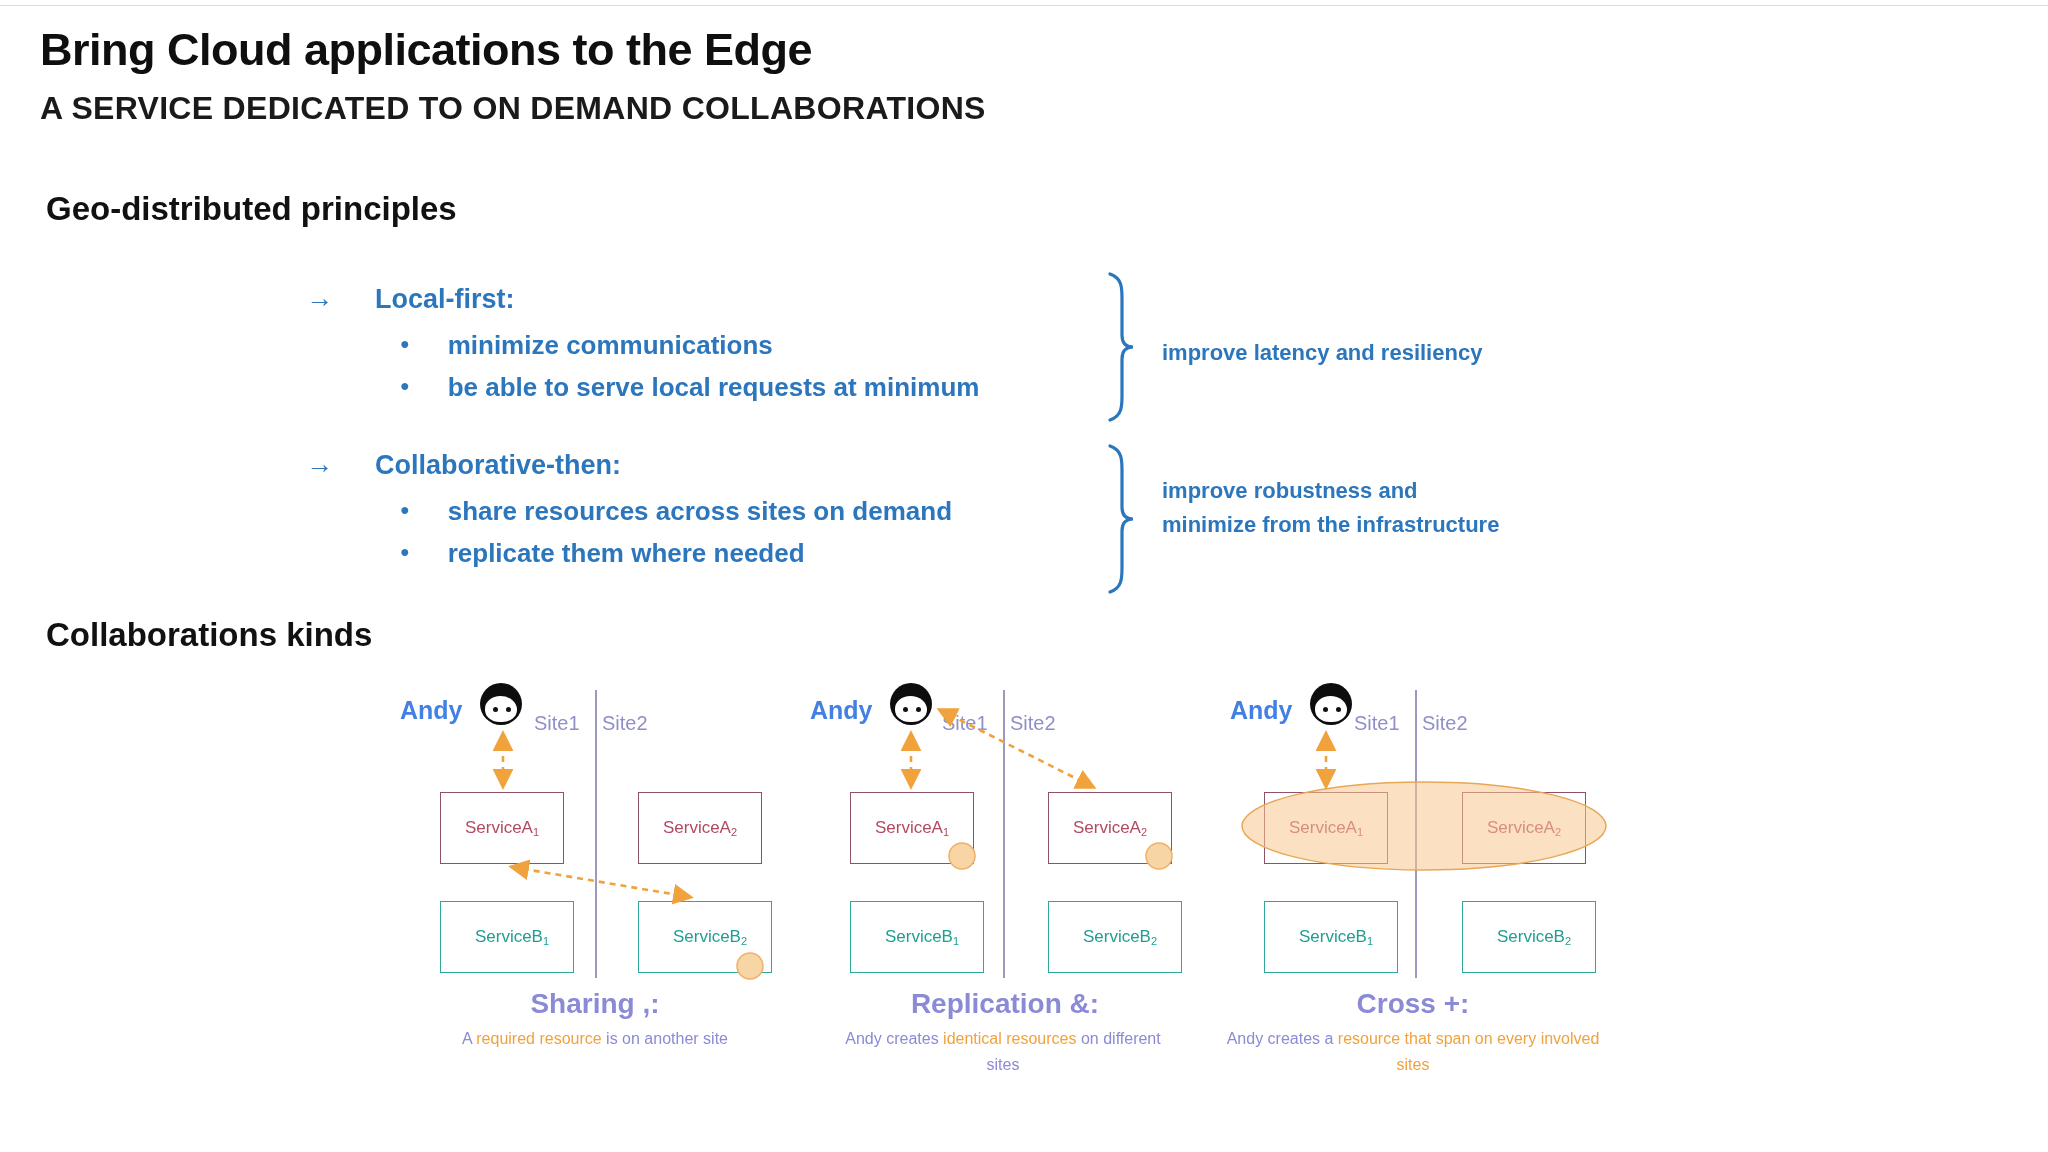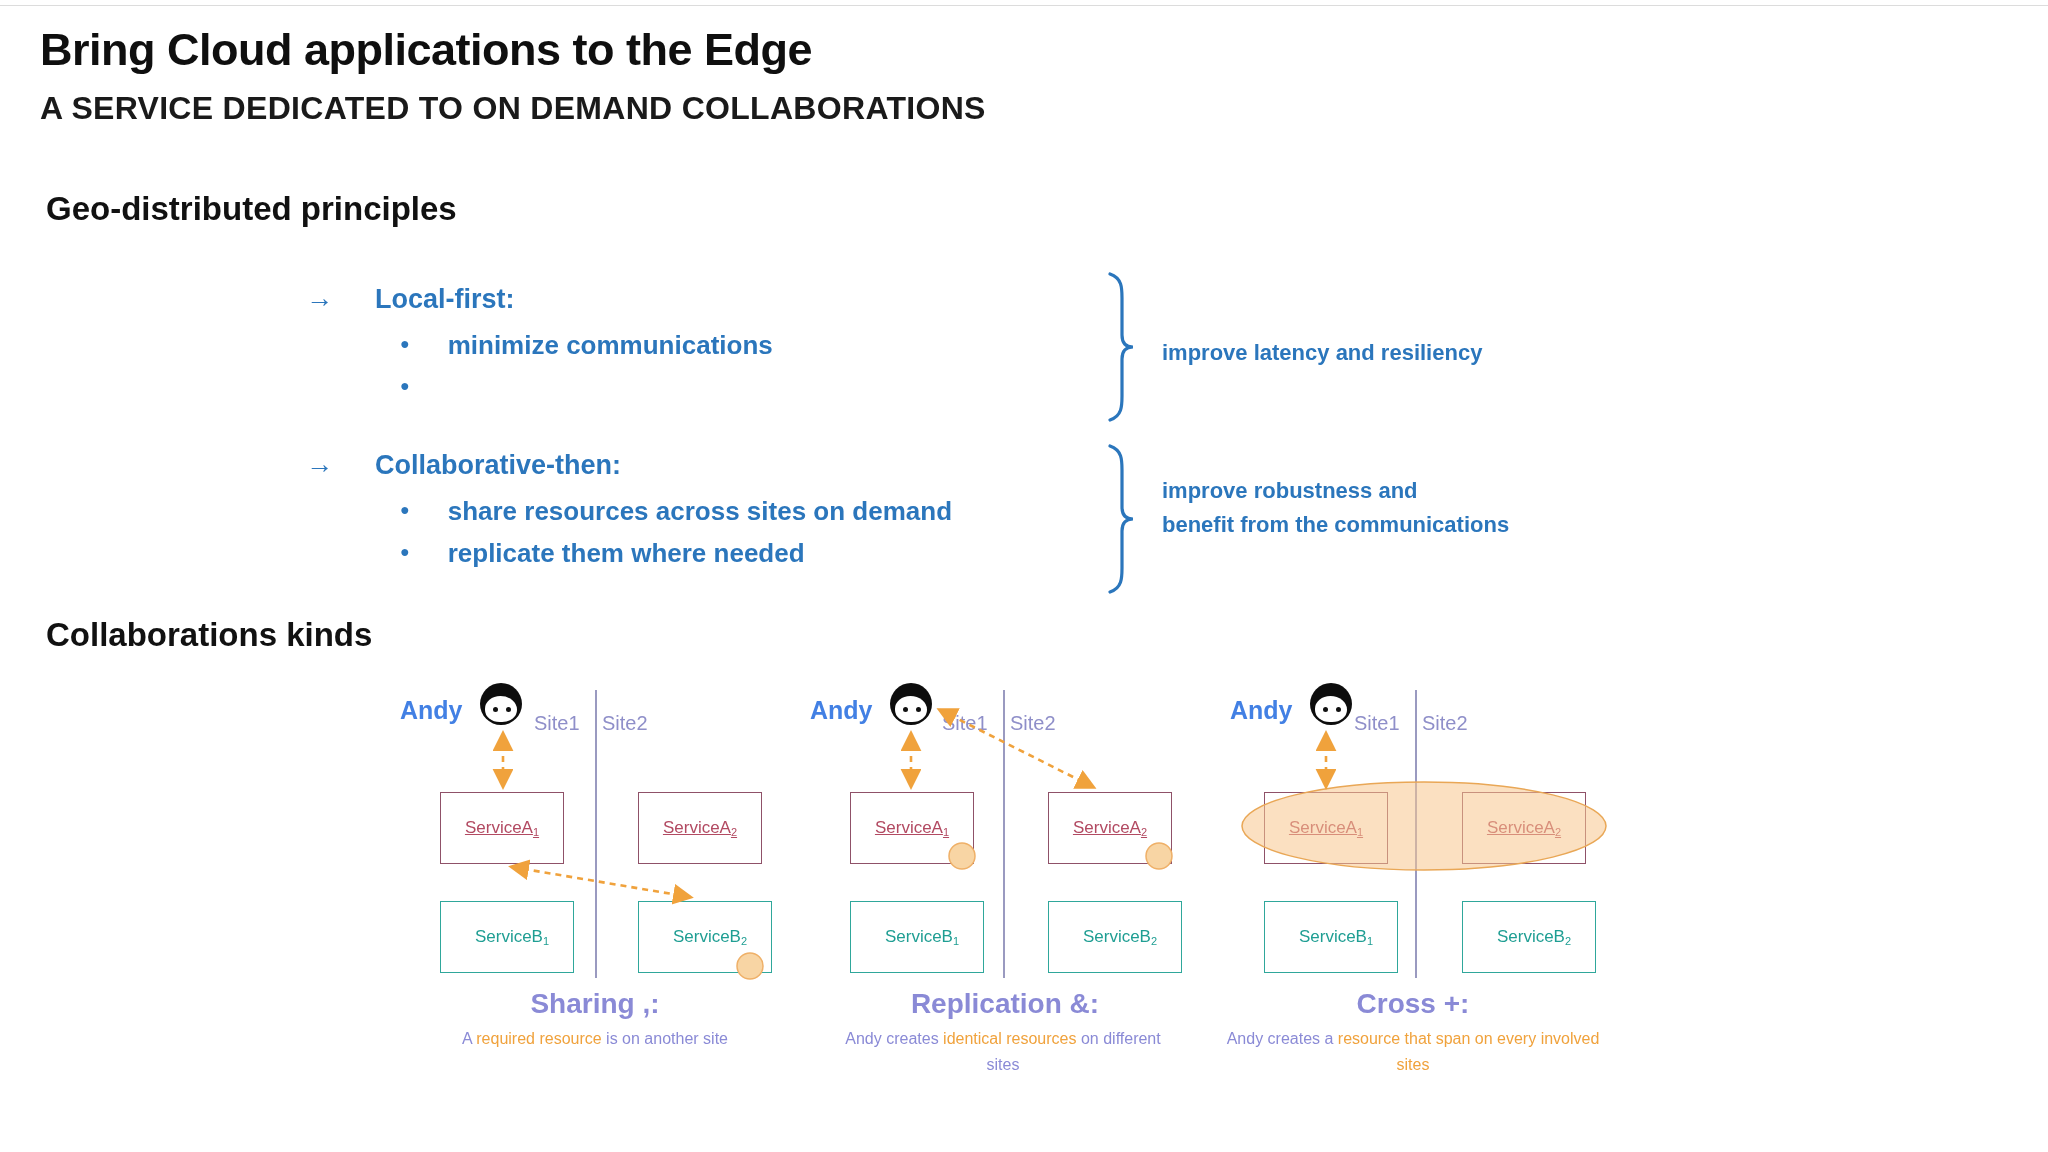--- a/index.html
+++ b/index.html
@@ -39,21 +39,21 @@
 
   .sitelabel{position:absolute;top:42px;font-size:20px;color:#8F8FC9;}
   .divider{position:absolute;top:20px;height:288px;width:2px;background:#9a9ac0;}
   .p1 .divider{left:215px;} .p2 .divider{left:213px;} .p3 .divider{left:205px;}
   .p1 .site1{left:154px;} .p1 .site2{left:222px;}
   .p2 .site1{left:152px;} .p2 .site2{left:220px;}
   .p3 .site1{left:144px;} .p3 .site2{left:212px;}
 
   .sbox{position:absolute;width:122px;height:70px;background:#fff;display:flex;align-items:center;justify-content:center;
         font-size:17px;}
-  .boxA{border:1.6px solid #8F5168;color:#B24A62;text-decoration:underline;}
+  .boxA{border:1.6px solid #8F5168;color:#B24A62;}
   .boxB{border:1.6px solid #2FA79B;color:#1F9E93;padding-left:10px;}
   .rowA{top:122px;} .rowB{top:231px;}
   .colA{left:60px;} .colB{left:258px;}
   .p3 .colA{left:54px;} .p3 .colB{left:252px;}
   .sbox sub{font-size:11px;transform:translateY(4px);}
 
   .overlay{position:absolute;left:0;top:0;width:430px;height:420px;pointer-events:none;}
 
   .cap{position:absolute;top:318px;left:0;width:430px;text-align:center;font-size:28px;font-weight:bold;color:#8A8AD6;}
   .p3 .cap{left:-12px;}
@@ -79,20 +79,21 @@
       <span class="parrow">→</span>
       <span>Local-first:</span>
     </div>
     <div class="pbullets">
       <div class="pbullet">
         <span class="pdot">●</span>
         <span>minimize communications</span>
       </div>
       <div class="pbullet">
         <span class="pdot">●</span>
+        <span>be able to serve local requests at minimum</span>
       </div>
     </div>
   </div>
 
   <div class="pgroup pg1">
     <div class="phead">
       <span class="parrow">→</span>
       <span>Collaborative-then:</span>
     </div>
     <div class="pbullets">
@@ -113,21 +114,21 @@
   <svg class="brace b1" viewBox="0 0 34 150">
     <path d="M4,2 C16,6 16,16 16,26 L16,63 C16,71 20,75 27,75 C20,75 16,79 16,87 L16,124 C16,134 16,144 4,148" fill="none" stroke="#2B76BC" stroke-width="3.2" stroke-linecap="round"></path>
   </svg>
 
   <div class="annot a0">
     <div>improve latency and resiliency</div>
     <div></div>
   </div>
   <div class="annot a1">
     <div>improve robustness and</div>
-    <div>benefit from the communications</div>
+    <div>minimize from the infrastructure</div>
   </div>
 
   <div class="section s2">Collaborations kinds</div>
 
   <section class="panel p1">
     <div class="actor">Andy</div>
     <div class="face">
       <div class="face-skin"></div>
       <div class="eye eye-l"></div>
       <div class="eye eye-r"></div>

